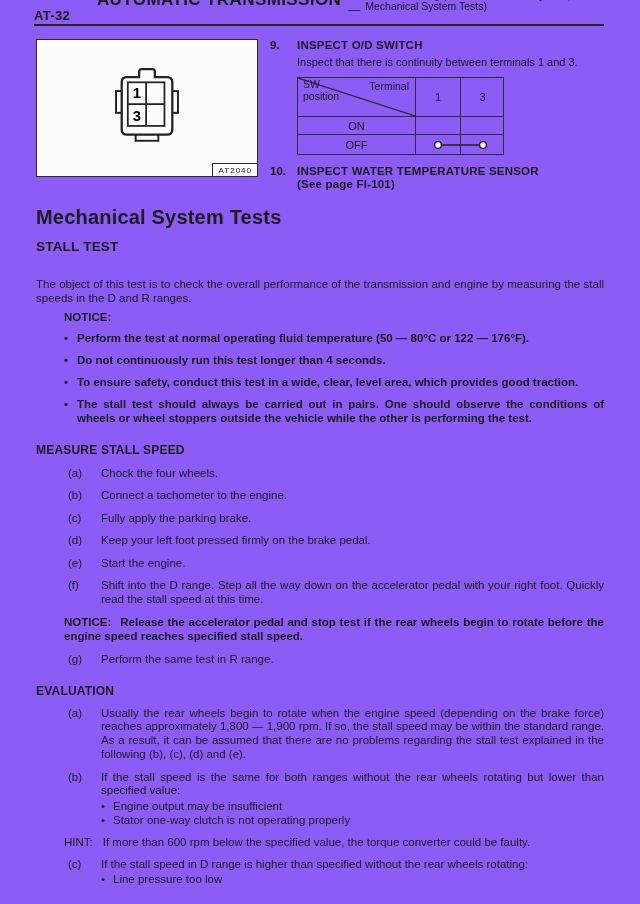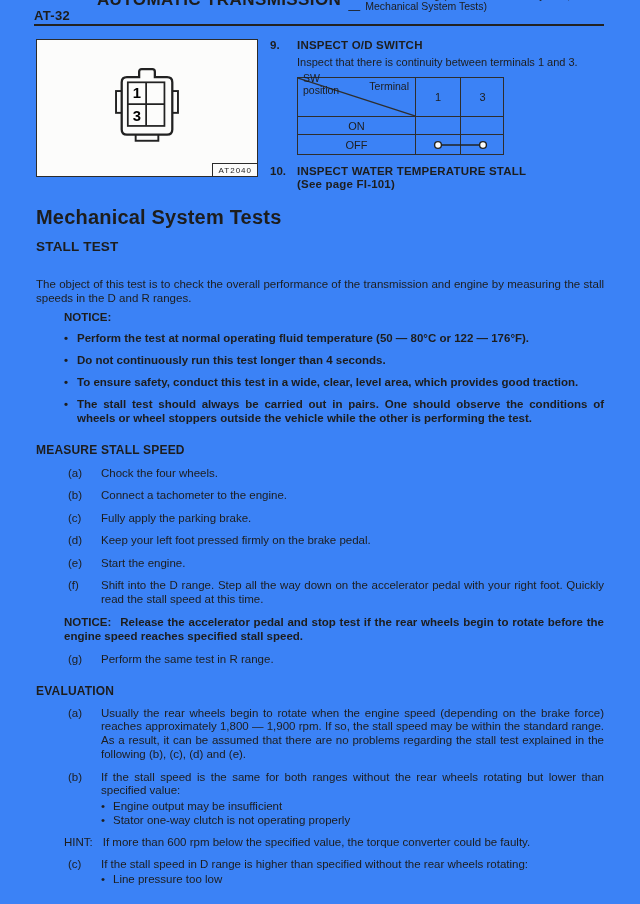--- a/index.html
+++ b/index.html
@@ -1,19 +1,19 @@
 <!DOCTYPE html>
 <html><head>
 <meta charset="utf-8">
 <style>
   * { margin:0; padding:0; box-sizing:border-box; }
   html,body { background:#e8e8e8; }
   .page {
     position:relative; width:640px; height:904px; margin:0 auto;
-    background:#3b82f6; color:#1d1d1d; overflow:hidden;
+    background:#8b5cf6; color:#1d1d1d; overflow:hidden;
     font-family:"Liberation Sans","DejaVu Sans",sans-serif;
   }
   
   .hdr {
     margin:0 36px 0 34px; padding-top:6px; height:26px;
     border-bottom:2px solid #222;
     display:flex; align-items:flex-end;
   }
   .hdr-pagenum { font-size:13px; font-weight:bold; letter-spacing:.3px; padding-bottom:1px; }
   .hdr-title { font-size:17px; font-weight:bold; letter-spacing:.4px; margin-left:27px; padding-bottom:14px; }
@@ -43,21 +43,21 @@
     display:grid; grid-template-columns:117px 45px 44px;
     font-size:11px;
   }
   .swtable .c { border-left:1px solid #2e2e2e; border-top:1px solid #2e2e2e;
     display:flex; align-items:center; justify-content:center; }
   .swtable .r0 { border-top:none; }
   .swtable .c0 { border-left:none; }
   .corner { position:relative; height:38px; }
   .corner svg { position:absolute; left:0; top:0; }
   .corner-top { position:absolute; top:2px; right:6px; font-size:10.5px; }
-  .corner-bot { position:absolute; left:5px; bottom:20px; font-size:10.5px; line-height:11.5px; }
+  .corner-bot { position:absolute; left:5px; bottom:14px; font-size:10.5px; line-height:11.5px; }
   .hcell { height:38px; font-size:11px; }
   .rowlabel { height:100%; display:flex; align-items:center; justify-content:center; }
   .row-on  { height:18px; }
   .row-off { height:20px; }
   .offspan { position:relative; grid-column:2 / 4; border-left:1px solid #2e2e2e; border-top:1px solid #2e2e2e; }
   .step10 { margin-top:10px; }
   
   .mainsec { margin:0 36px; }
   .h1 { font-size:20px; font-weight:bold; letter-spacing:.2px; margin-top:15px; }
   .h2 { font-size:13.5px; font-weight:bold; margin-top:10px; letter-spacing:.2px; }
@@ -155,21 +155,21 @@
             <line x1="25" y1="10" x2="64" y2="10" stroke="#222" stroke-width="1.4"></line>
             <circle cx="22" cy="10" r="3.4" fill="#fcfcfb" stroke="#222" stroke-width="1.4"></circle>
             <circle cx="67" cy="10" r="3.4" fill="#fcfcfb" stroke="#222" stroke-width="1.4"></circle>
           </svg>
         </div>
       </div>
 
       <div class="steprow step10">
         <span class="stepnum">10.</span>
         <span class="steptitle">
-          <span>INSPECT WATER TEMPERATURE STALL</span><br>
+          <span>INSPECT WATER TEMPERATURE SENSOR</span><br>
           <span>(See page FI-101)</span>
         </span>
       </div>
 
     </div>
   </div>
 
   <div class="mainsec">
 
     <div class="h1">Mechanical System Tests</div>

